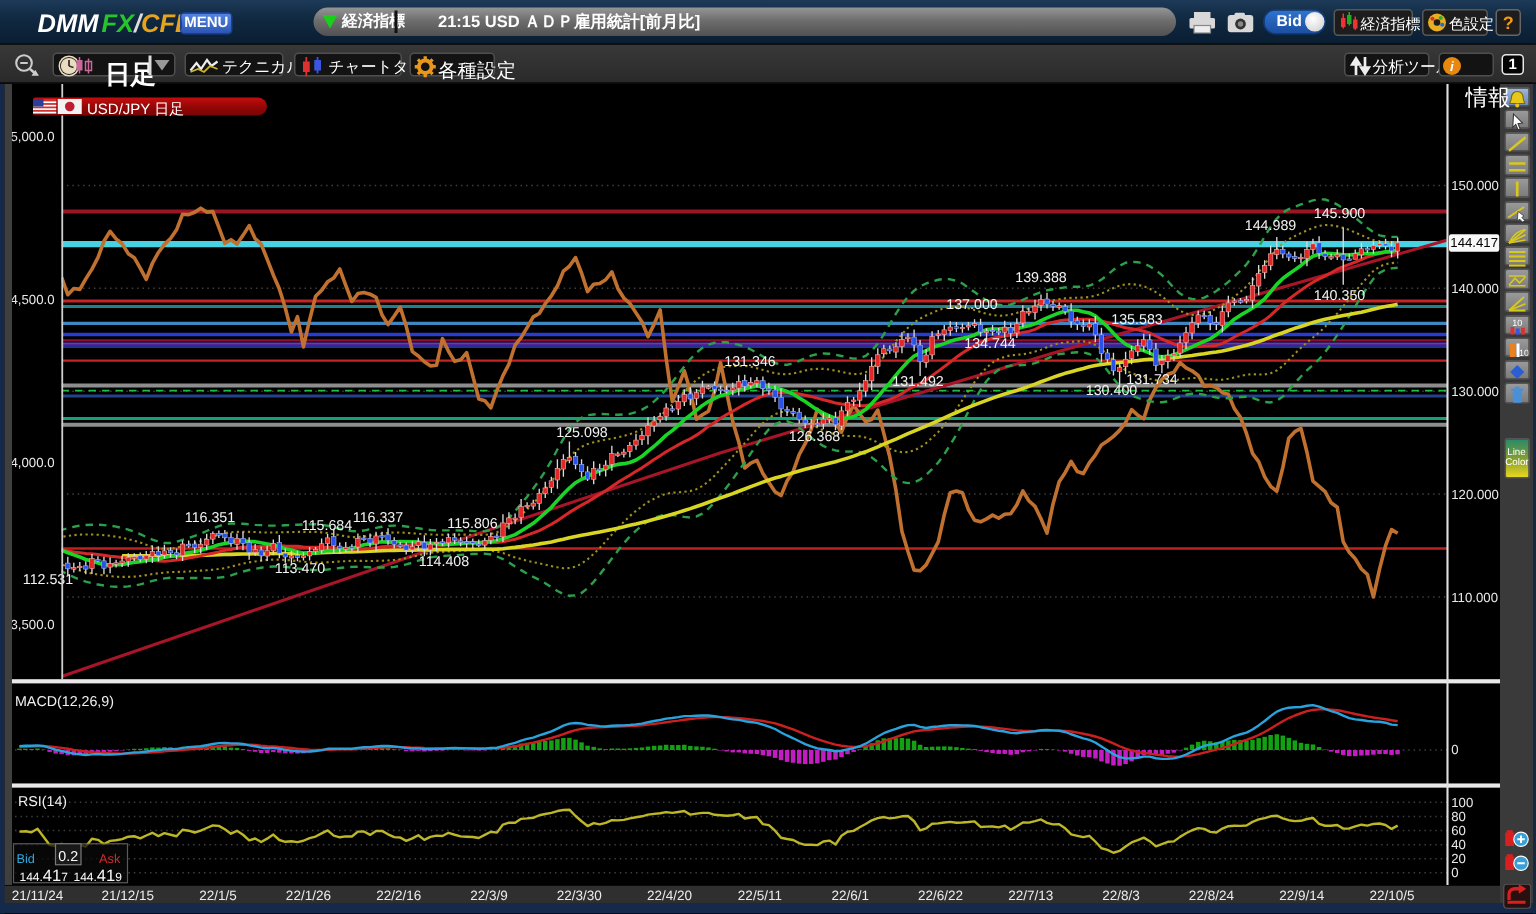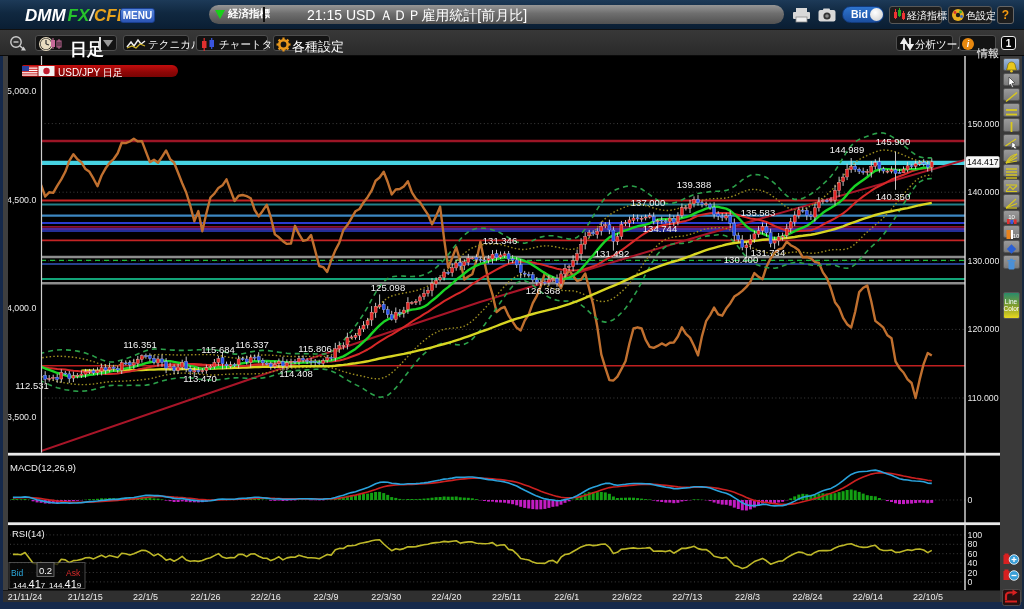--- a/index.html
+++ b/index.html
@@ -696,21 +696,21 @@
 <div id="lnav" class="abs"></div>
 <div id="lgray" class="abs"></div>
 <div id="topbar" class="abs"></div>
 <div id="tb2" class="abs"></div>
 <div class="abs" style="left:25px;top:6px;font-size:17px;font-weight:bold;font-style:italic;letter-spacing:0px"><span style="color:#fff">DMM</span><span style="color:#27c42c;margin-left:2px">FX</span><span style="color:#ddd">/</span><span style="color:#e8a31c">CFD</span></div>
 <div class="abs" style="left:120px;top:8px;width:35px;height:15px;background:linear-gradient(180deg,#5585dd,#2b55b5);border:1px solid #1a3f8f;border-radius:3px;color:#fff;font-size:10px;font-weight:bold;text-align:center;line-height:13px">MENU</div>
 <div class="abs" style="left:209px;top:5px;width:575px;height:19px;border-radius:9.5px;background:linear-gradient(180deg,#969696,#6e6e6e 45%,#515151)"></div>
 <div class="abs" style="left:215px;top:9.5px;width:0;height:0;border-left:5.5px solid transparent;border-right:5.5px solid transparent;border-top:9px solid #19cf19"></div>
 <div class="abs" style="left:228px;top:7px;color:#fff;font-size:10.5px;font-weight:bold">経済指標</div>
 <div class="abs" style="left:263px;top:7px;width:2px;height:15px;background:#111"></div>
-<div class="abs" style="left:307px;top:7px;color:#fff;font-size:14px;font-weight:normal">21:15 USD ＡＤＰ雇用統計[前月比]</div>
+<div class="abs" style="left:292px;top:7px;color:#fff;font-size:11px;font-weight:bold">21:15 USD ＡＤＰ雇用統計[前月比]</div>
 <svg class="abs" style="left:792px;top:7px" width="19" height="16">
     <g fill="#d8d8d8">
       <rect x="4" y="1" width="11" height="4"></rect>
       <rect x="1" y="5" width="17" height="7" rx="1"></rect>
       <rect x="4" y="10" width="11" height="5" fill="#eee" stroke="#888" stroke-width="0.8"></rect>
     </g>
   </svg>
 <svg class="abs" style="left:818px;top:8px" width="18" height="14">
     <rect x="0.5" y="2" width="17" height="11.5" rx="2" fill="#d8d8d8"></rect>
     <rect x="5" y="0.5" width="7" height="3" rx="1" fill="#d8d8d8"></rect>
@@ -791,21 +791,21 @@
   </svg>
 <div class="abs" style="left:292px;top:38px;color:#fff;font-size:13px">各種設定</div>
 <div class="btn2" style="left:896px;width:57px"></div>
 <svg class="abs" style="left:900px;top:37px" width="14" height="14">
     <path d="M4 13 L4 4 M4 2 L1.5 6 L6.5 6 Z" stroke="#eee" stroke-width="1.8" fill="#eee"></path>
     <path d="M10 1 L10 10 M10 12 L7.5 8 L12.5 8 Z" stroke="#eee" stroke-width="1.8" fill="#eee"></path>
   </svg>
 <div class="abs" style="left:915px;top:38px;color:#fff;font-size:10.5px">分析ツール</div>
 <div class="btn2" style="left:959px;width:37px"></div>
 <div class="abs" style="left:962px;top:37.5px;width:12px;height:12px;border-radius:50%;background:#e8880f;color:#fff;font-size:9px;font-weight:bold;text-align:center;line-height:12px;font-style:italic">i</div>
-<div class="abs" style="left:977px;top:46px;color:#fff;font-size:11px">情報</div>
+<div class="abs" style="left:977px;top:56px;color:#fff;font-size:15px">情報</div>
 <div class="abs" style="left:1001px;top:36px;width:15px;height:14px;background:#050505;border:1.5px solid #e8e8e8;border-radius:3px;color:#fff;font-size:10px;font-weight:bold;text-align:center;line-height:14px">1</div>
 <div class="abs" style="left:22px;top:64.5px;width:156px;height:12px;background:linear-gradient(180deg,#c40d0d,#8e0606 60%,#7a0404);border-radius:2px 7px 7px 2px"></div>
 <svg class="abs" style="left:22px;top:65.5px" width="33" height="10">
     <rect x="0" y="0" width="15.5" height="10" fill="#c33"></rect>
     <g fill="#fff">
       <rect x="0" y="1.6" width="15.5" height="1.1"></rect>
       <rect x="0" y="3.9" width="15.5" height="1.1"></rect>
       <rect x="0" y="6.2" width="15.5" height="1.1"></rect>
       <rect x="0" y="8.5" width="15.5" height="1.1"></rect>
     </g>

